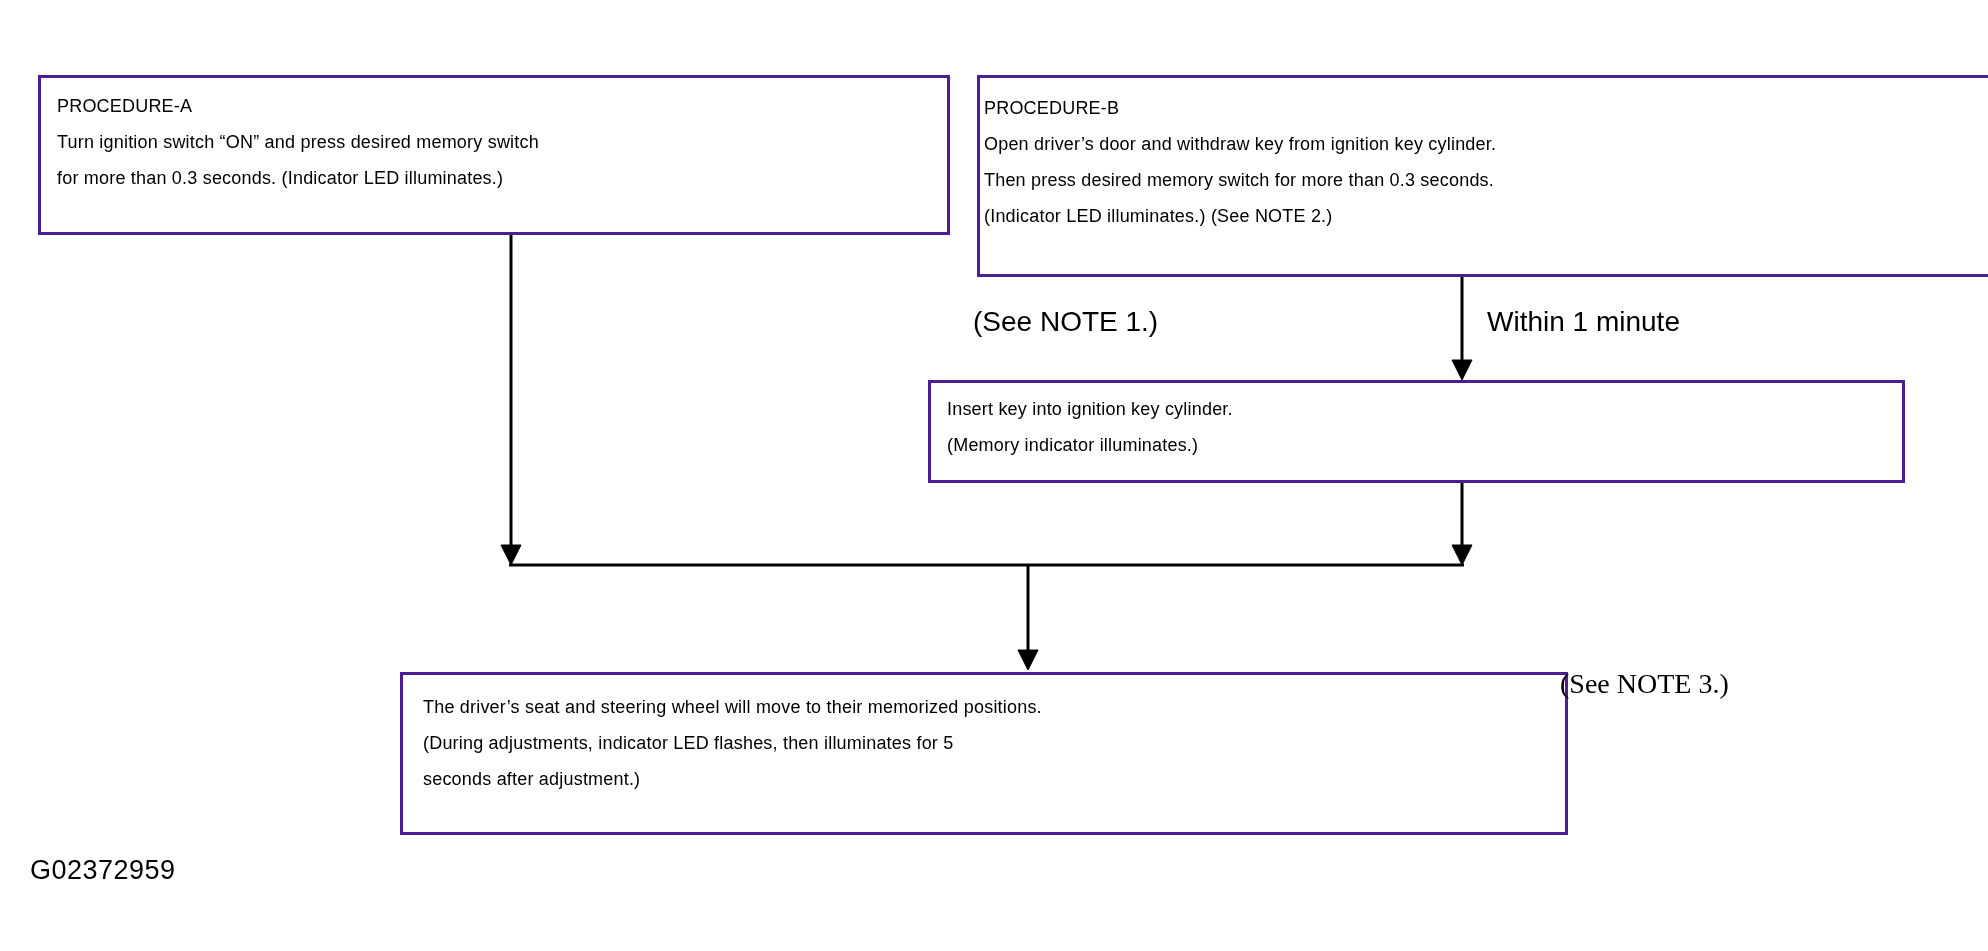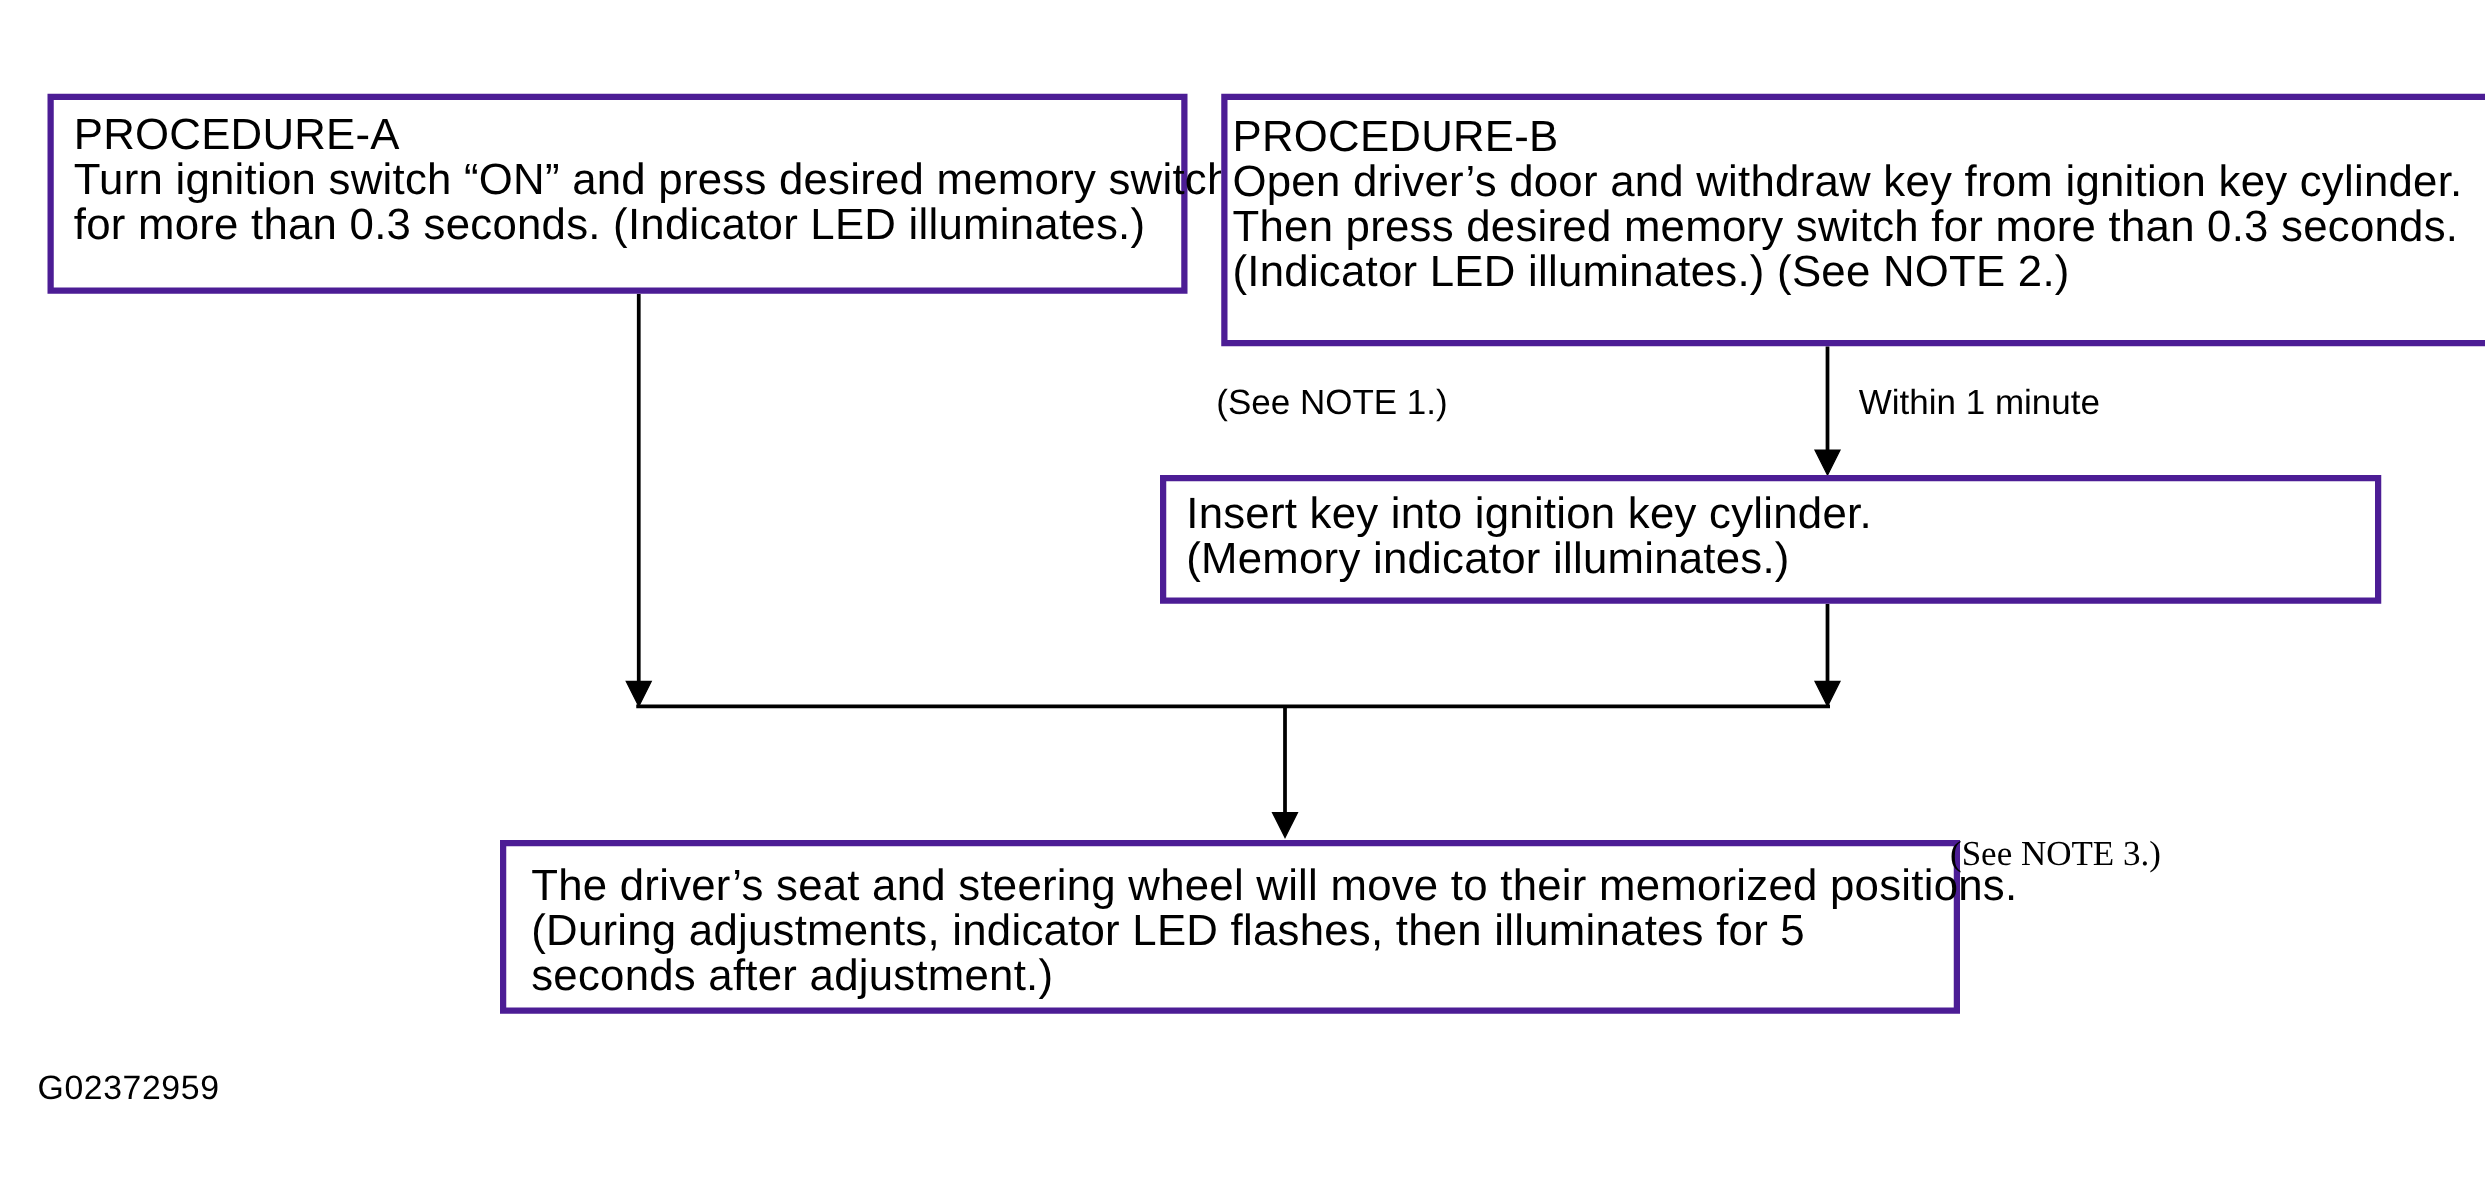--- a/index.html
+++ b/index.html
@@ -26,32 +26,32 @@
   .connectors line {
     stroke: #000000;
     stroke-width: 3;
   }
   .connectors polygon {
     fill: #000000;
     stroke: #000000;
   }
   .box {
     position: absolute;
-    border: 5px solid #4c1d95;
+    border: 3px solid #4c1d95;
     background: #ffffff;
     box-sizing: border-box;
-    font-size: 35px;
+    font-size: 18px;
     line-height: 36px;
     letter-spacing: 0.2px;
     white-space: nowrap;
   }
   .box-a     { left: 38px;  top: 75px;  width: 912px; height: 160px; padding: 10px 16px; }
   .box-b     { left: 977px; top: 75px;  width: 1032px; height: 202px; padding: 12px 4px; }
   .box-ins   { left: 928px; top: 380px; width: 977px; height: 103px; padding: 8px 16px; }
-  .box-res   { left: 400px; top: 672px; width: 1168px; height: 139px; padding: 14px 20px; }
+  .box-res   { left: 400px; top: 672px; width: 1168px; height: 163px; padding: 14px 20px; }
   .flabel {
     position: absolute;
     font-size: 28px;
     line-height: 32px;
     white-space: nowrap;
   }
   .lbl-note1  { left: 973px;  top: 292px; margin-top: 14px; }
   .lbl-within { left: 1487px; top: 306px; }
   .lbl-note3  { left: 1560px; top: 668px; font-family: Liberation Serif, serif; }
   .figure-id {

